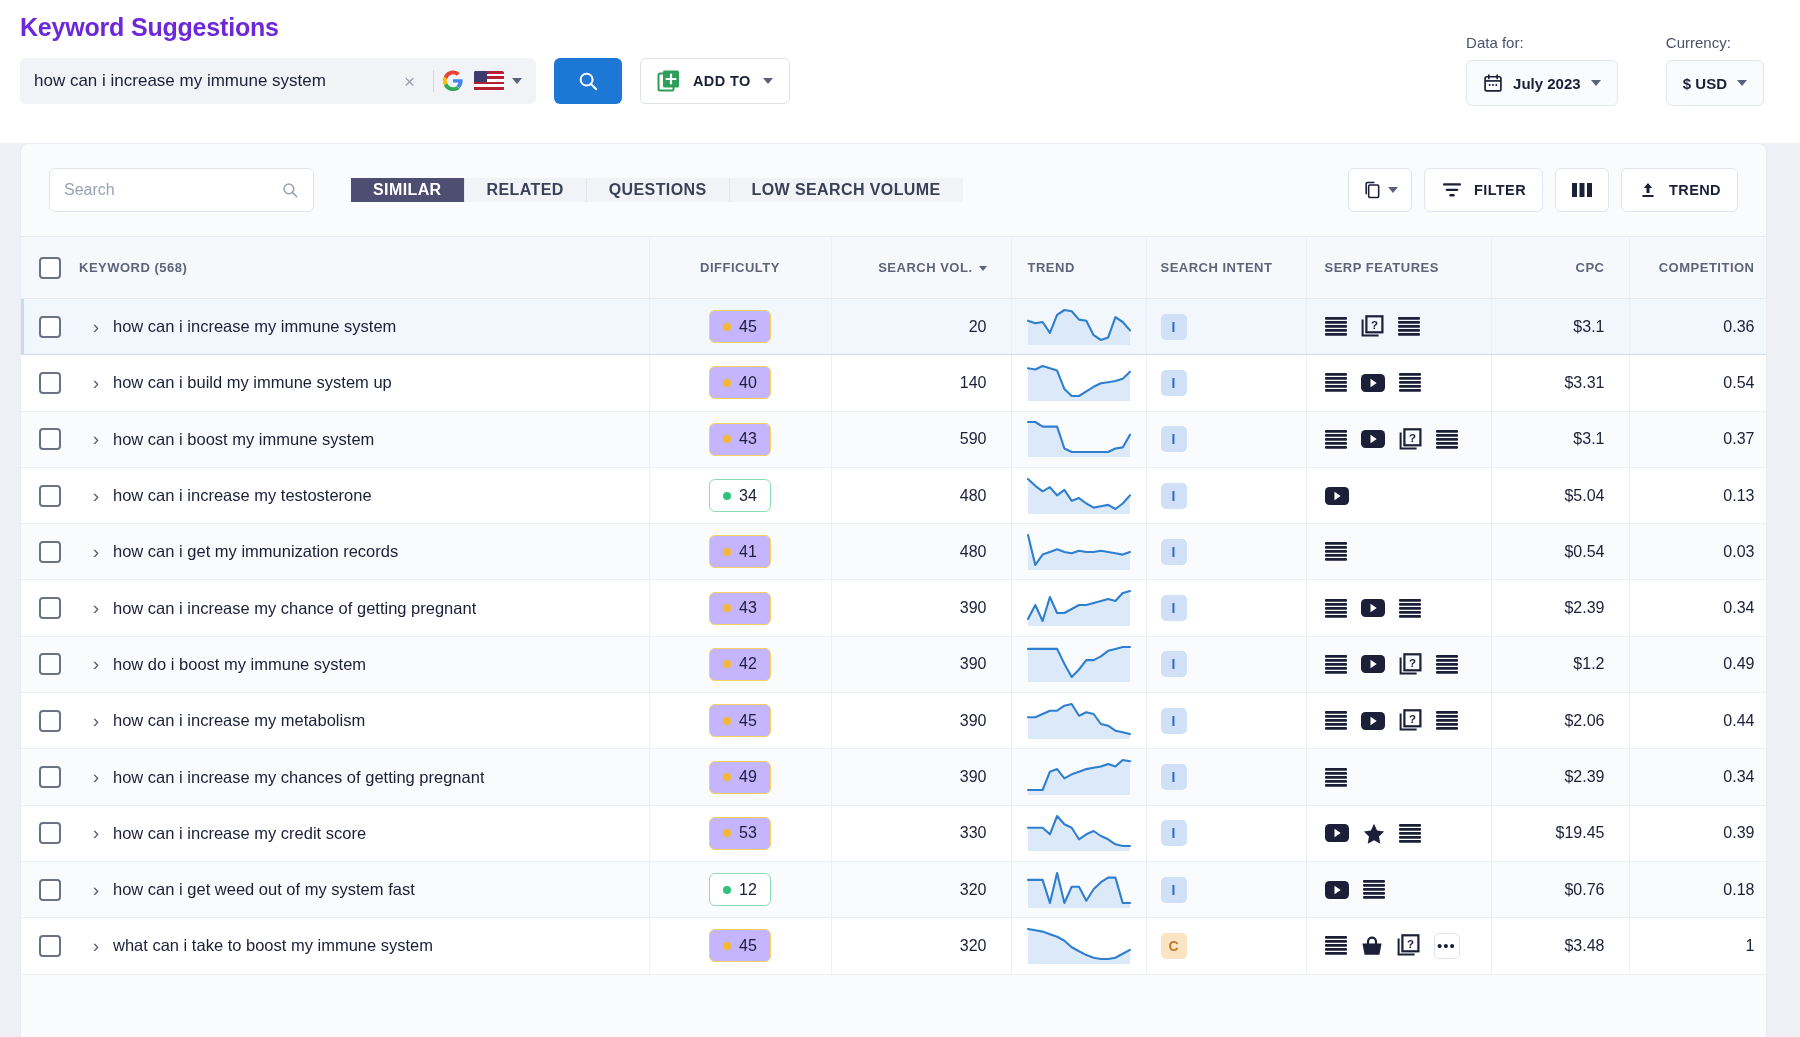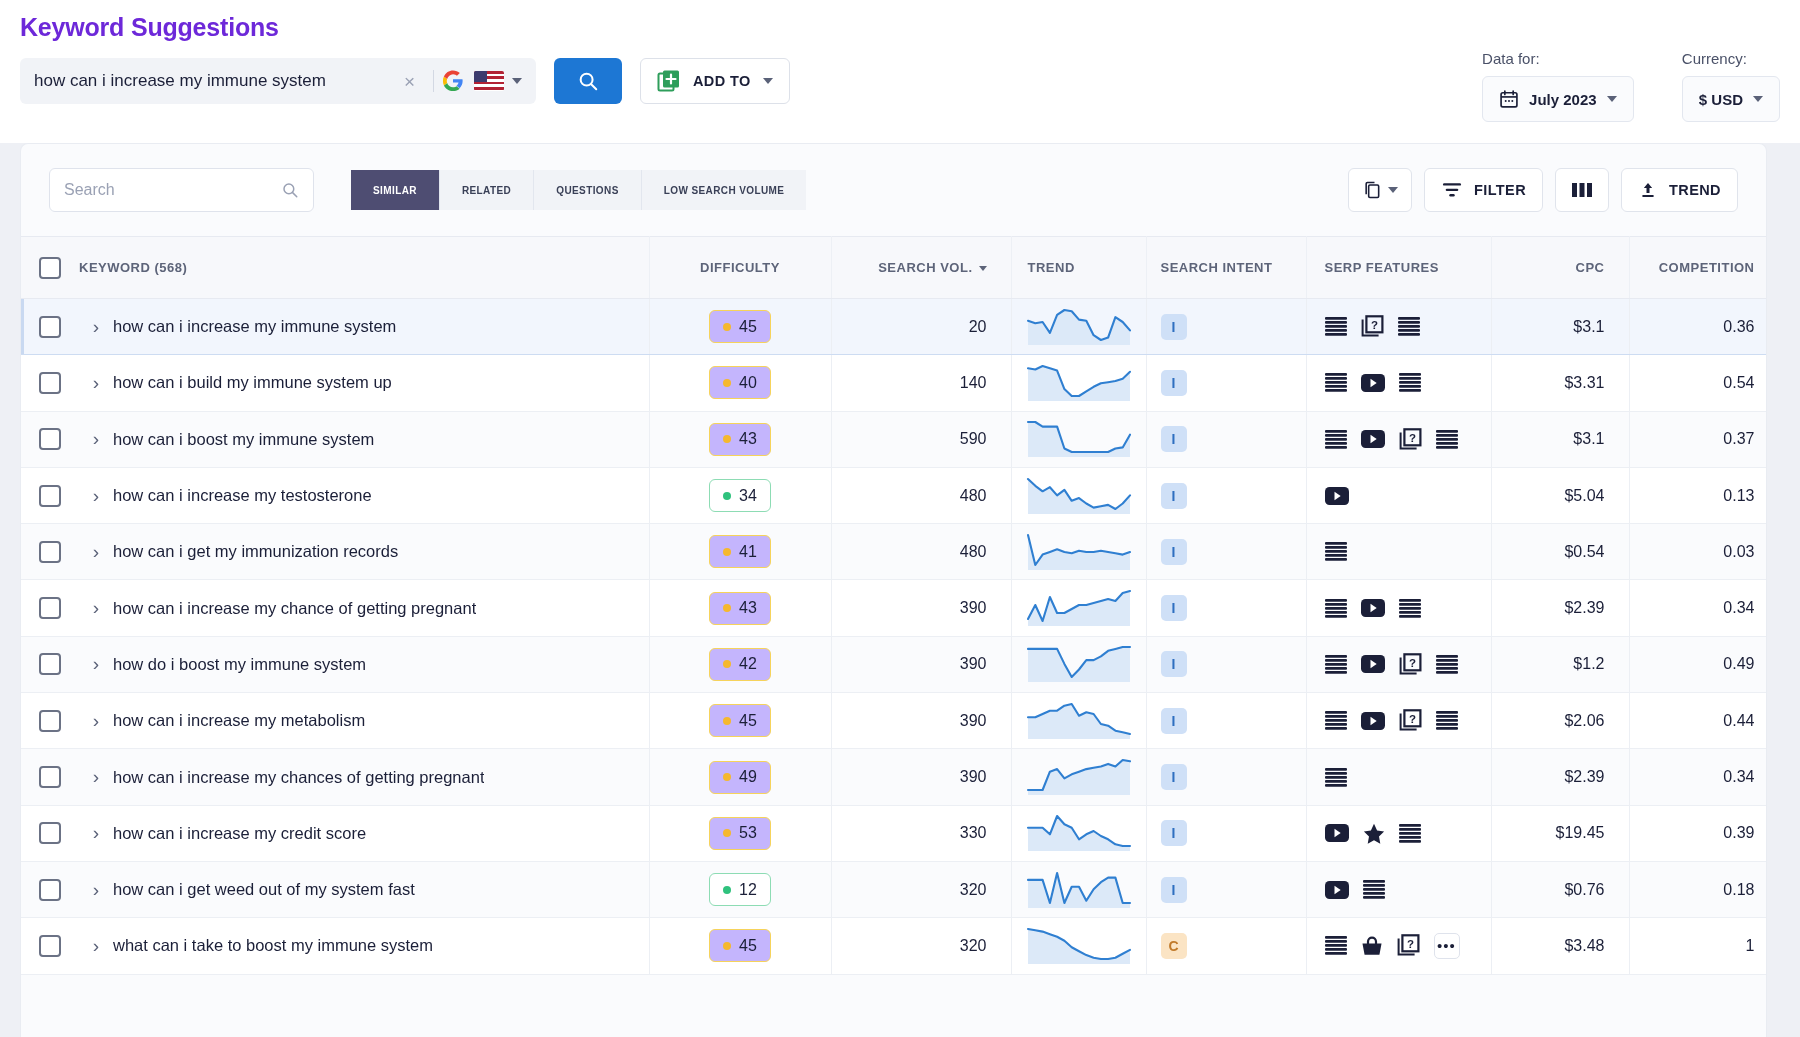--- a/index.html
+++ b/index.html
@@ -98,26 +98,25 @@
     margin-left: 18px;
     display: flex; align-items: center;
     padding: 0 16px;
     gap: 12px;
     cursor: pointer;
   }
   .btn-addto .lbl { font-size: 14.5px; font-weight: 600; letter-spacing: .4px; color:#1b1f38;}
 
   .header-right {
     position: absolute;
-    right: 20px;
+    right: 36px;
     top: 34px;
     display: flex;
     align-items: flex-end;
     gap: 22px;
-    margin-top: 16px;
   }
   .hr-group { display: flex; flex-direction: column; }
   .hr-label { font-size: 15px; color: #4a5168; margin-bottom: 9px; }
   .pill-btn {
     height: 46px;
     border: 1px solid #e3e7ef;
     background: #fafbfd;
     border-radius: 6px;
     display: flex; align-items: center;
     padding: 0 16px;
@@ -157,24 +156,24 @@
   .tb-search input {
     border: none; outline: none; flex: 1;
     font-size: 16px; color: #1b1f38;
     font-family: "Liberation Sans", sans-serif;
     background: transparent;
   }
   .tb-search input::placeholder { color: #9aa1b4; }
 
   .tabs { display: flex; margin-left: 37px; }
   .tab {
-    height: 40px;
+    height: 24px;
     display: flex; align-items: center;
     padding: 0 22px;
-    font-size: 10px;
+    font-size: 16px;
     font-weight: 600;
     letter-spacing: .4px;
     color: #3a4057;
     background: #f1f3f7;
     border-right: 1px solid #e2e6ee;
     cursor: pointer;
     white-space: nowrap;
   }
   .tab:last-child { border-right: none; }
   .tab.active { background: #4e4d72; color: #ffffff; }

